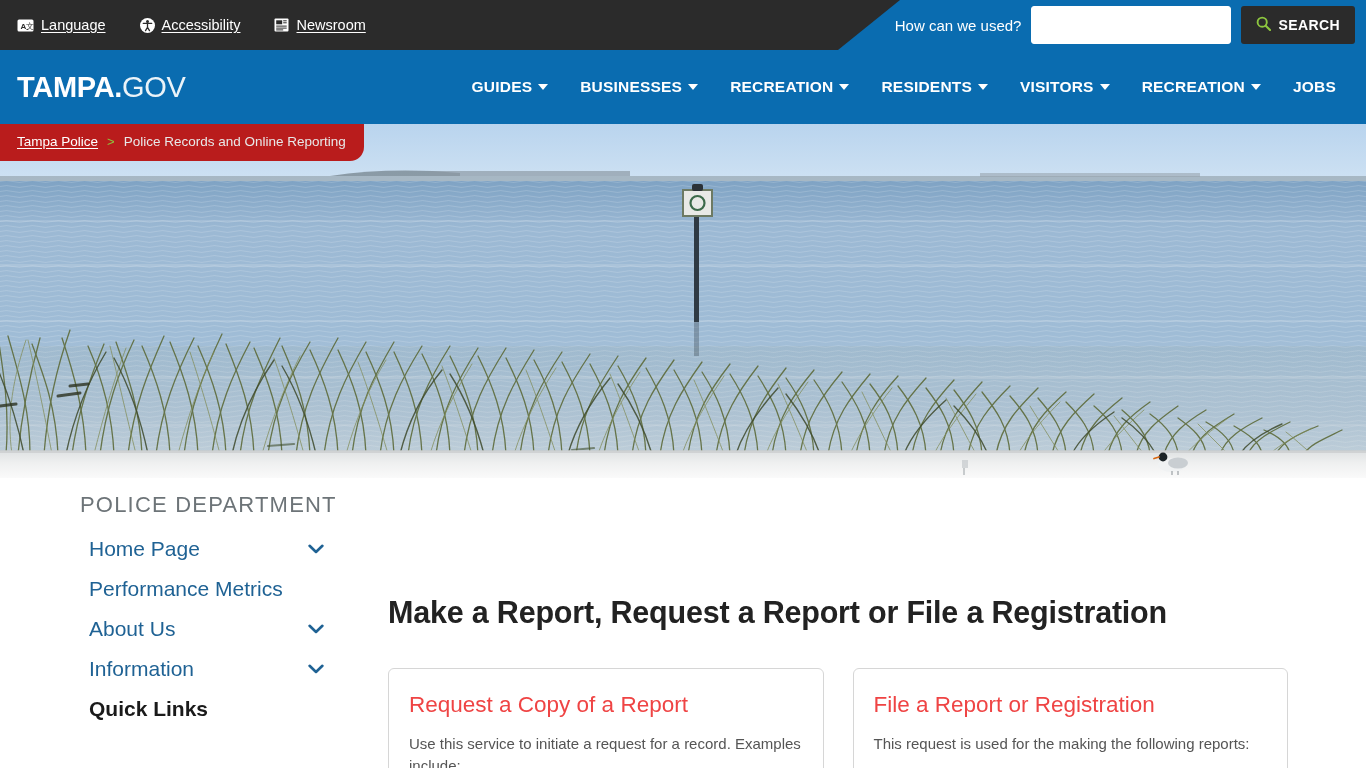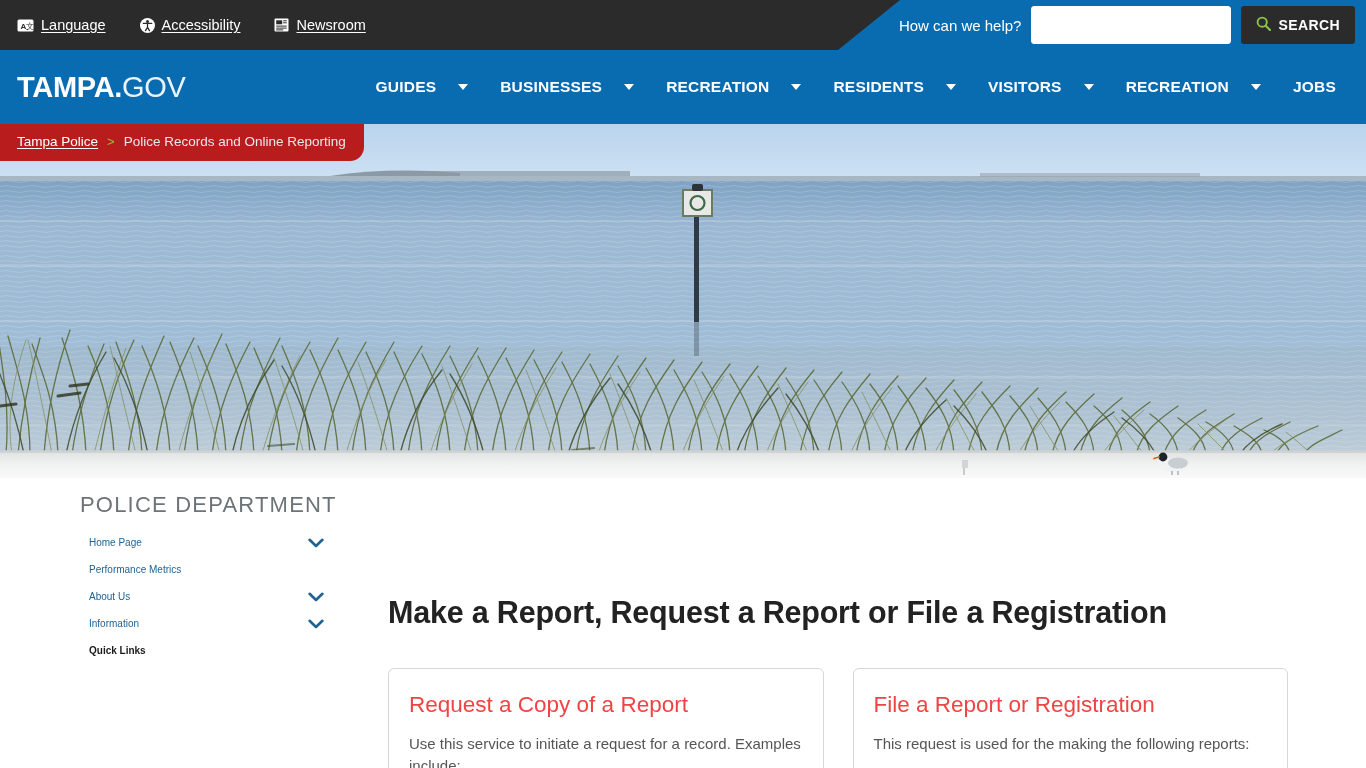--- a/index.html
+++ b/index.html
@@ -107,21 +107,21 @@
     display: flex;
     align-items: center;
     gap: 0px;
   }
   .nav-item {
     color: #ffffff;
     font-size: 15.5px;
     font-weight: bold;
     letter-spacing: .2px;
     padding: 0 16px;
-    display: flex; align-items: center; gap: 22px;
+    display: flex; align-items: center; gap: 6px;
     cursor: pointer;
     white-space: nowrap;
     text-decoration: none;
   }
   .caret {
     width: 0; height: 0;
     border-left: 5px solid transparent;
     border-right: 5px solid transparent;
     border-top: 6px solid #ffffff;
     display: inline-block;
@@ -173,21 +173,21 @@
   }
   .side-item {
     display: flex;
     align-items: center;
     justify-content: space-between;
     padding: 8px 0 8px 9px;
     cursor: pointer;
   }
   .side-label {
     color: #1f6294;
-    font-size: 10px;
+    font-size: 21px;
   }
   .side-label.bold { color: #1a1a1a; font-weight: bold; }
   .chev {
     width: 16px; height: 10px;
     flex-shrink: 0;
     margin-right: 44px;
   }
 
   .main-col {
     flex: 1;
@@ -263,21 +263,21 @@
             <rect x="2.2" y="7.6" width="10.5" height="1" fill="#2b2b2b"></rect>
             <rect x="2.2" y="9.6" width="10.5" height="1" fill="#2b2b2b"></rect>
             <rect x="2.2" y="11.4" width="7" height="1" fill="#2b2b2b"></rect>
           </svg>
       </span>
       <span class="lbl">Newsroom</span>
     </a>
   </div>
 
   <div class="help-wrap">
-    <span class="help-text">How can we help?</span>
+    <span class="help-text">How can we used?</span>
     <input class="search-input" type="text" value="" placeholder="" style="">
     <button class="search-btn">
       <span>
         <svg width="15" height="15" viewBox="0 0 15 15">
             <circle cx="6.2" cy="6.2" r="4.6" stroke="#8dc63f" stroke-width="1.9" fill="none"></circle>
             <line x1="9.7" y1="9.7" x2="14" y2="14" stroke="#8dc63f" stroke-width="2.1" stroke-linecap="round"></line>
           </svg>
       </span>
       <span>SEARCH</span>
     </button>

